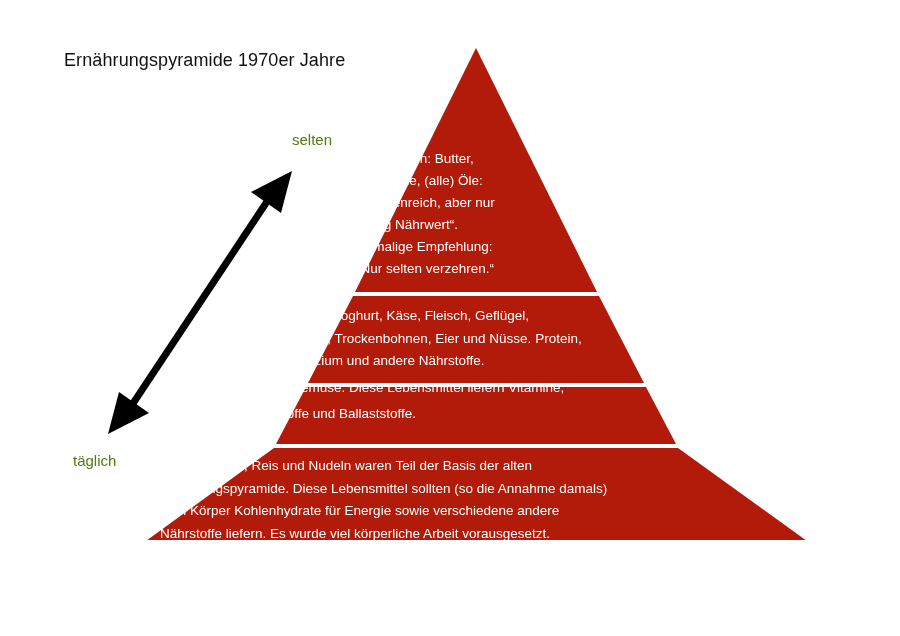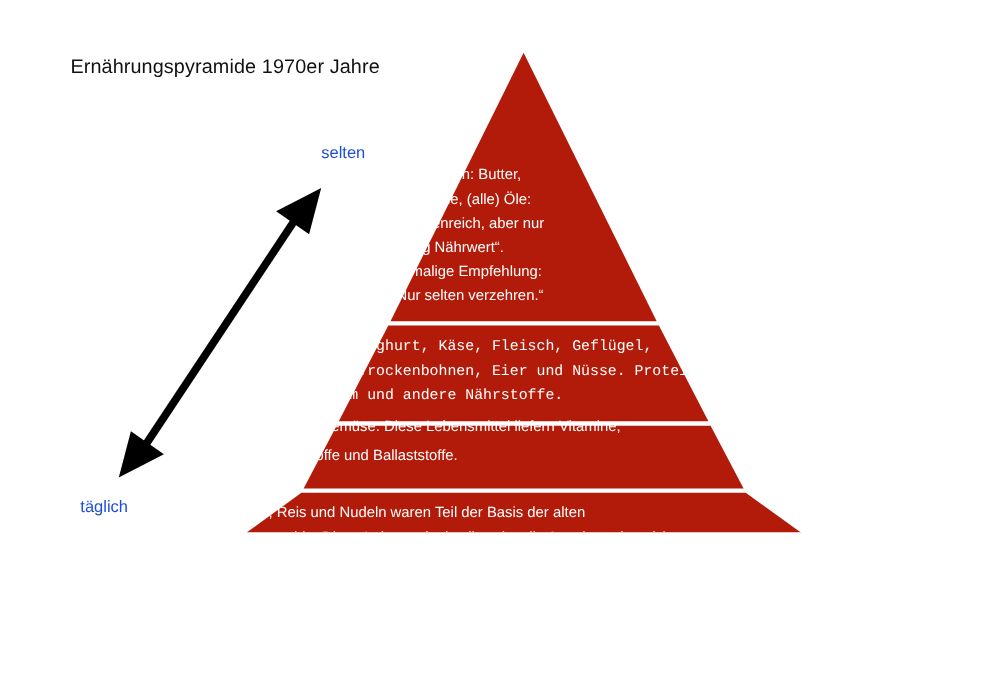--- a/index.html
+++ b/index.html
@@ -7,21 +7,21 @@
     padding: 0;
     background: #ffffff;
   }
   body {
     font-family: "Liberation Sans", sans-serif;
     -webkit-font-smoothing: antialiased;
   }
   #canvas {
     position: relative;
     width: 900px;
-    height: 484px;
+    height: 540px;
     background: #ffffff;
     overflow: hidden;
   }
 
   
   #chart-title {
     position: absolute;
     left: 64px;
     top: 50px;
     font-size: 18px;
@@ -49,44 +49,43 @@
     white-space: pre-line;
     pointer-events: none;
   }
   #tier-text-1 {
     left: 356px;
     top: 126px;
     width: 240px;
     line-height: 22px;
   }
   #tier-text-2 {
-    left: 269px;
+    left: 295px;
     top: 305px;
     width: 392px;
     line-height: 22.5px;
-    font-family: Liberation Mono, monospace;
   }
   #tier-text-3 {
     left: 232px;
     top: 375px;
     width: 488px;
     line-height: 26px;
   }
   #tier-text-4 {
     left: 160px;
     top: 455px;
     width: 632px;
     line-height: 22.5px;
   }
 
   
   .axis-label {
     position: absolute;
     font-size: 15px;
-    color: #1d4ed8;
+    color: #4d7c0f;
     white-space: nowrap;
   }
   #label-selten {
     left: 292px;
     top: 131px;
   }
   #label-taeglich {
     left: 61px;
     top: 452px;
     margin-left: 12px;

